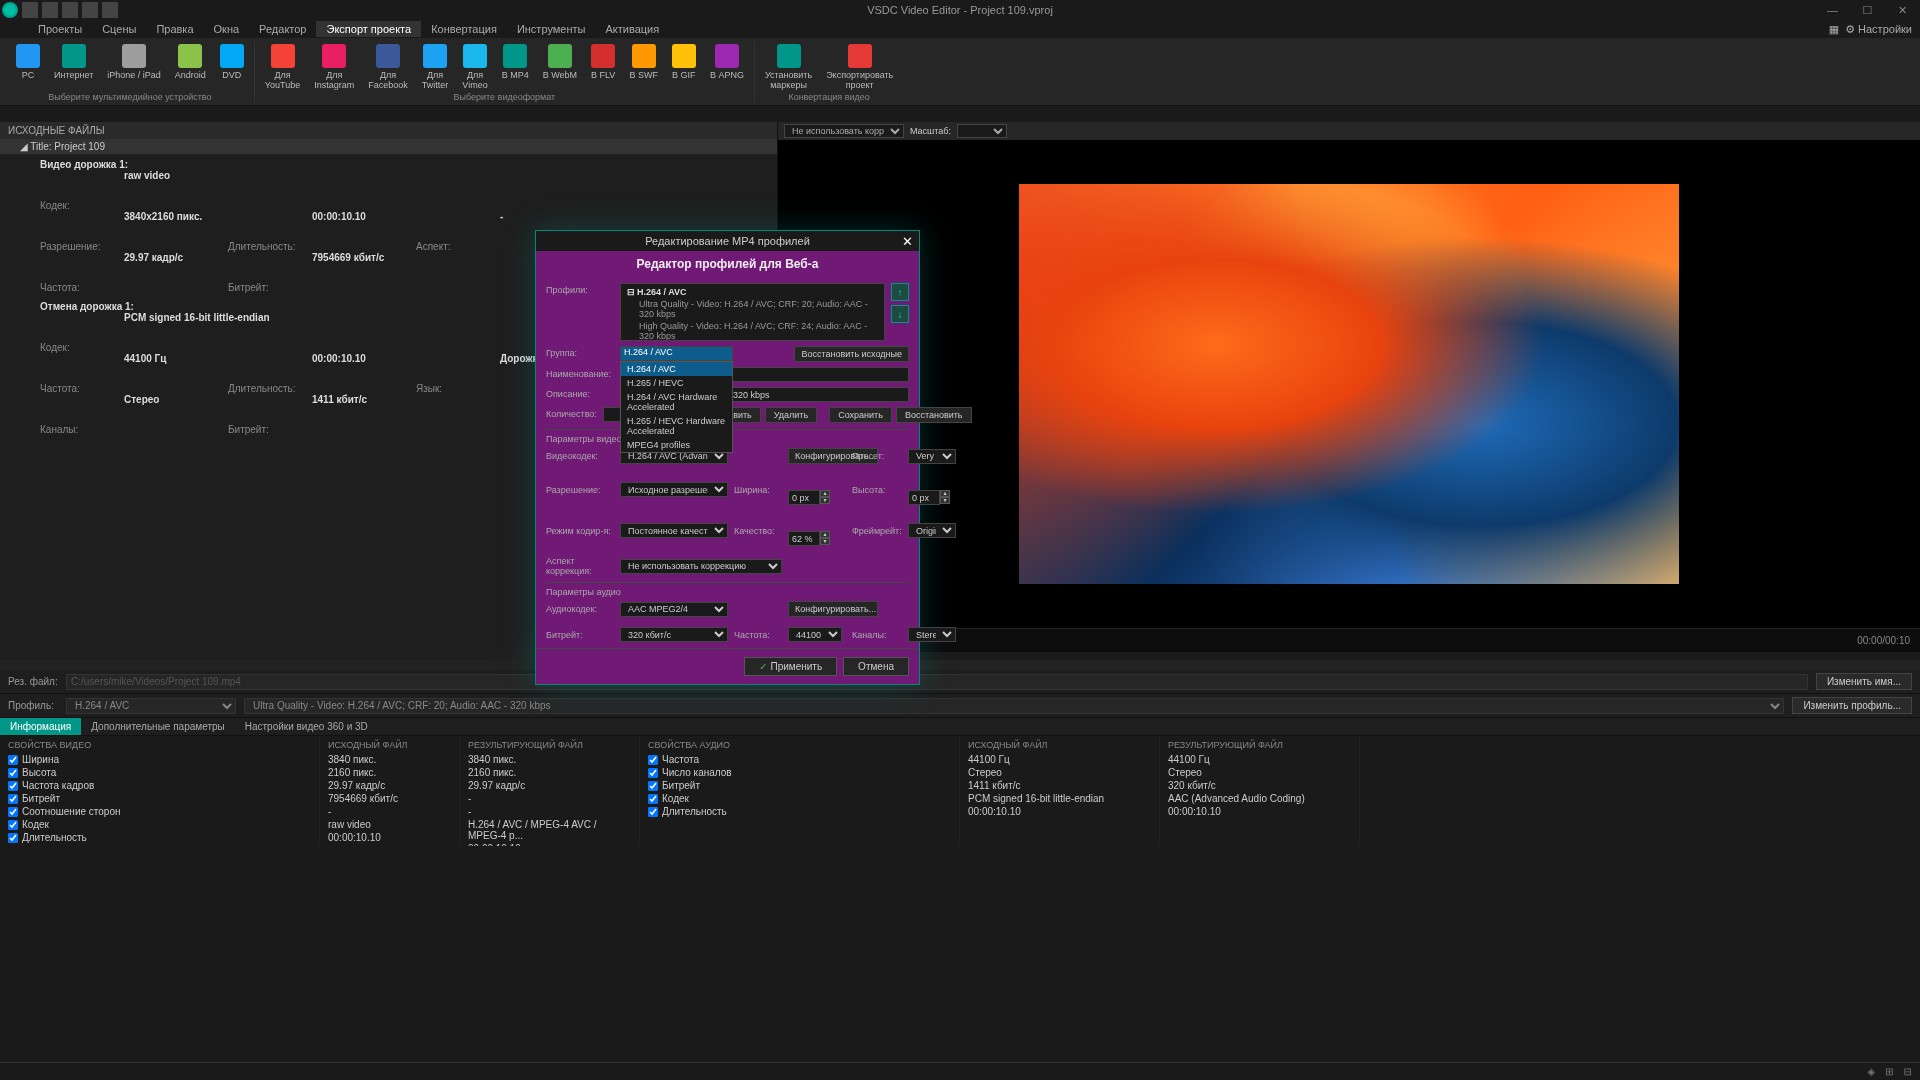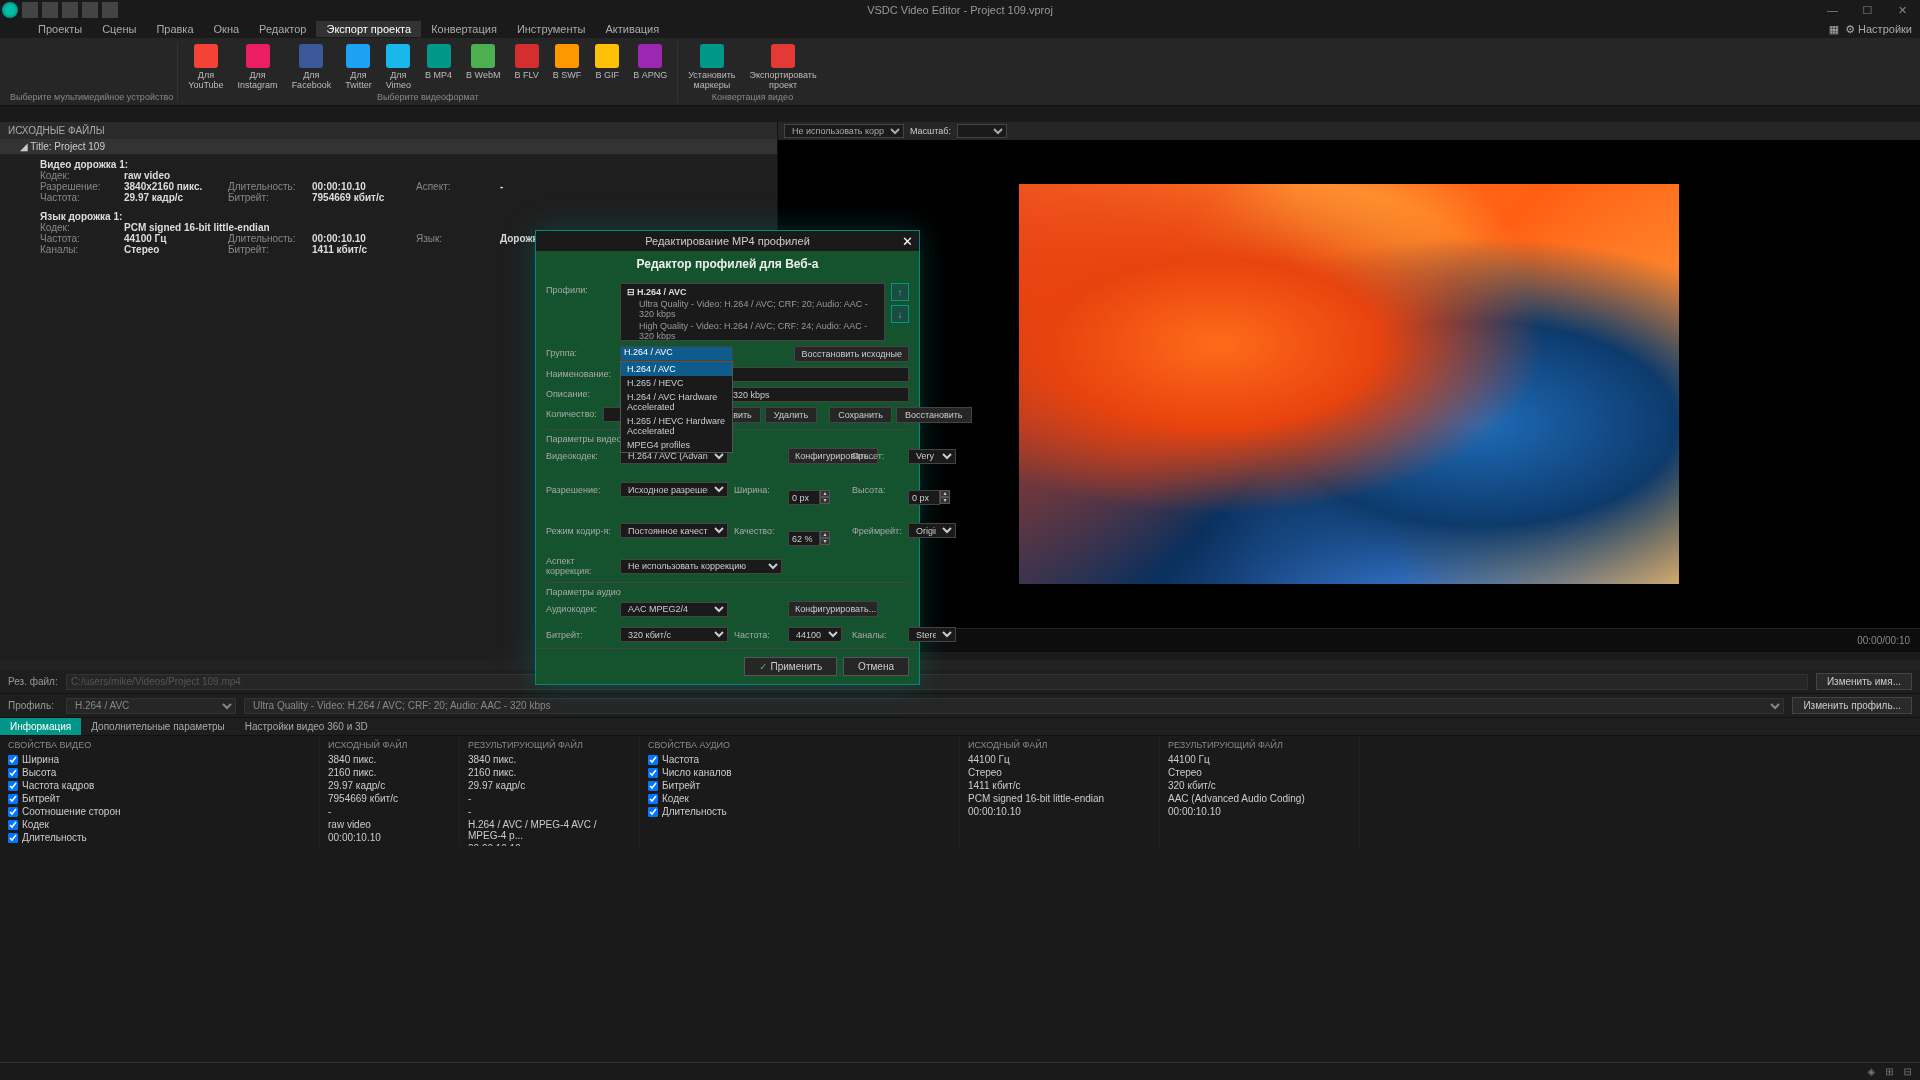--- a/index.html
+++ b/index.html
@@ -24,21 +24,21 @@
 .ribbon-btn .ico { width:24px; height:24px; border-radius:3px; margin-bottom:2px; }
 .ribbon-btn .lbl { font-size:9px; color:#bbb; text-align:center; line-height:10px; white-space:nowrap; }
 .ribbon-caption { font-size:9px; color:#888; margin-top:auto; }
 .main-area { position:absolute; top:122px; left:0; right:0; height:550px; display:flex; }
 .left-panel { width:778px; background:#1e1e1e; display:flex; flex-direction:column; border-right:1px solid #111; }
 .panel-header { background:#2a2a2a; padding:3px 8px; font-size:10px; color:#aaa; text-transform:uppercase; }
 .tree-item { padding:2px 8px 2px 20px; background:#333; font-size:10px; color:#ccc; border-bottom:1px solid #222; }
 .track-block { padding:4px 8px 4px 40px; font-size:10px; color:#aaa; }
 .track-block b { color:#ddd; }
 .track-row { display:flex; gap:14px; padding-left:0px; font-size:10px; }
-.track-row span { color:#888; min-width:70px; }
+.track-row span { color:#888; min-width:70px;margin-top:30px; }
 .track-row strong { color:#ddd; font-weight:bold; min-width:90px; }
 .preview-area { flex:1; background:#0d0d0d; display:flex; flex-direction:column; }
 .preview-toolbar { height:18px; background:#262626; display:flex; align-items:center; gap:6px; padding:0 6px; font-size:9px; }
 .preview-toolbar select { background:#1a1a1a; border:1px solid #444; color:#aaa; font-size:9px; height:14px; }
 .preview-canvas { flex:1; background:#000; display:flex; align-items:center; justify-content:center; position:relative; padding:20px 10px; }
 .preview-img { width:100%; max-width:660px; height:400px; background:
   radial-gradient(ellipse at 30% 40%, #ff6b1a 0%, #e8430e 25%, transparent 50%),
   radial-gradient(ellipse at 70% 60%, #1e6bb8 0%, #0d3a6b 30%, transparent 55%),
   radial-gradient(ellipse at 50% 30%, #ffc94a 0%, transparent 40%),
   conic-gradient(from 45deg at 50% 50%, #ff5e13,#ffb347,#3b7dd8,#0a2f5c,#e84118,#ff7f2a,#ff5e13);
@@ -62,21 +62,21 @@
 .props-col { border-right:1px solid #222; padding:4px 8px; font-size:10px; }
 .props-col.checks { width:320px; }
 .props-col.vals { width:140px; }
 .props-col.checks2 { width:320px; }
 .props-col .hdr { color:#888; text-transform:uppercase; font-size:9px; margin-bottom:3px; }
 .props-col .row { display:flex; align-items:center; gap:4px; padding:1px 0; color:#ccc; }
 .props-col .row input[type=checkbox] { width:10px; height:10px; }
 .status-footer { position:absolute; bottom:0; left:0; right:0; height:18px; background:#1a1a1a; border-top:1px solid #333; display:flex; align-items:center; justify-content:flex-end; padding:0 8px; gap:10px; color:#777; font-size:10px;}
 
 
-.dialog { position:absolute; left:535px; top:230px; width:385px; background:#14532d; border:1px solid #00897b; box-shadow:0 0 30px rgba(0,150,136,0.3); z-index:100; font-size:10px; }
+.dialog { position:absolute; left:535px; top:230px; width:385px; background:#701a75; border:1px solid #00897b; box-shadow:0 0 30px rgba(0,150,136,0.3); z-index:100; font-size:10px; }
 .dialog-title { background:#1a1a1a; color:#ccc; text-align:center; padding:4px; position:relative; font-size:11px; }
 .dialog-title .close { position:absolute; right:6px; top:3px; color:#fff; cursor:pointer; font-size:13px; }
 .dialog-subtitle { text-align:center; padding:6px; color:#eee; font-size:12px; font-weight:bold; }
 .dialog-body { padding:6px 10px; }
 .drow { display:flex; align-items:flex-start; gap:6px; margin-bottom:5px; }
 .drow > label { width:68px; color:#aaa; font-size:9px; padding-top:2px; }
 .profile-list { flex:1; height:58px; background:#1a1a1a; border:1px solid #444; overflow-y:scroll; font-size:9px; color:#bbb; padding:2px; }
 .profile-list .grp { color:#ddd; font-weight:bold; padding:1px 4px; }
 .profile-list .itm { padding:1px 4px 1px 16px; color:#999; }
 .arrow-btns { display:flex; flex-direction:column; gap:4px; }
@@ -135,20 +135,42 @@
   <span class="menu">Инструменты</span>
   <span class="menu">Активация</span>
   <div class="right">
     <span>▦</span>
     <span>⚙ <span>Настройки</span></span>
   </div>
 </div>
 
 <div class="ribbon">
   <div class="ribbon-group">
+    <div class="ribbon-items" id="rib-devices">
+        <div class="ribbon-btn">
+          <div class="ico" style="background: rgb(33, 150, 243);"></div>
+          <div class="lbl">PC</div>
+        </div>
+        <div class="ribbon-btn">
+          <div class="ico" style="background: rgb(0, 150, 136);"></div>
+          <div class="lbl">Интернет</div>
+        </div>
+        <div class="ribbon-btn">
+          <div class="ico" style="background: rgb(158, 158, 158);"></div>
+          <div class="lbl">iPhone / iPad</div>
+        </div>
+        <div class="ribbon-btn">
+          <div class="ico" style="background: rgb(139, 195, 74);"></div>
+          <div class="lbl">Android</div>
+        </div>
+        <div class="ribbon-btn">
+          <div class="ico" style="background: rgb(3, 169, 244);"></div>
+          <div class="lbl">DVD</div>
+        </div>
+      </div>
     <div class="ribbon-caption">Выберите мультимедийное устройство</div>
   </div>
   <div class="ribbon-group">
     <div class="ribbon-items" id="rib-formats">
         <div class="ribbon-btn">
           <div class="ico" style="background: rgb(244, 67, 54);"></div>
           <div class="lbl">Для<br>YouTube</div>
         </div>
         <div class="ribbon-btn">
           <div class="ico" style="background: rgb(233, 30, 99);"></div>
@@ -227,21 +249,21 @@
           <strong>-</strong>
         </div>
       <div class="track-row">
           <span>Частота:</span>
           <strong>29.97 кадр/с</strong>
           <span>Битрейт:</span>
           <strong>7954669 кбит/с</strong>
         </div>
     </div>
     <div class="track-block">
-      <b>Язык дорожка 1:</b>
+      <b>Отмена дорожка 1:</b>
       <div class="track-row">
           <span>Кодек:</span>
           <strong>PCM signed 16-bit little-endian</strong>
         </div>
       <div class="track-row">
           <span>Частота:</span>
           <strong>44100 Гц</strong>
           <span>Длительность:</span>
           <strong>00:00:10.10</strong>
           <span>Язык:</span>

